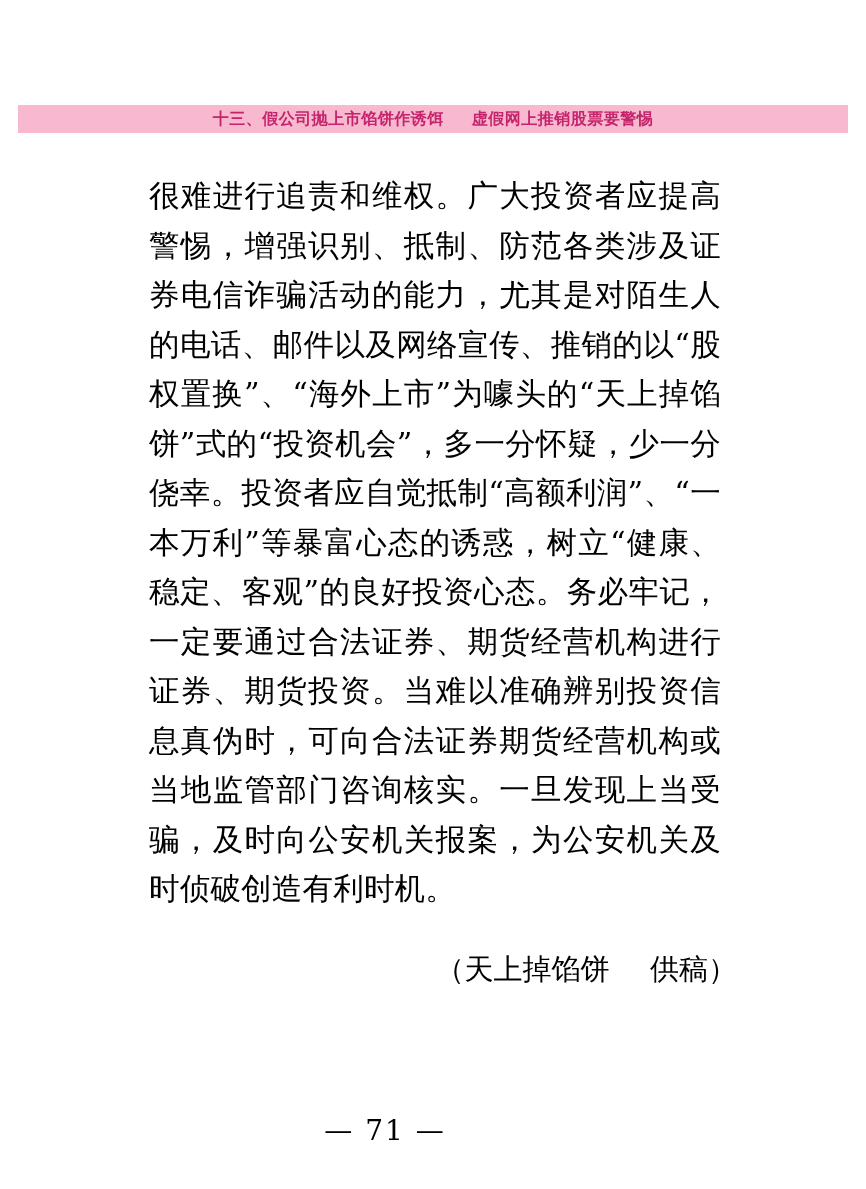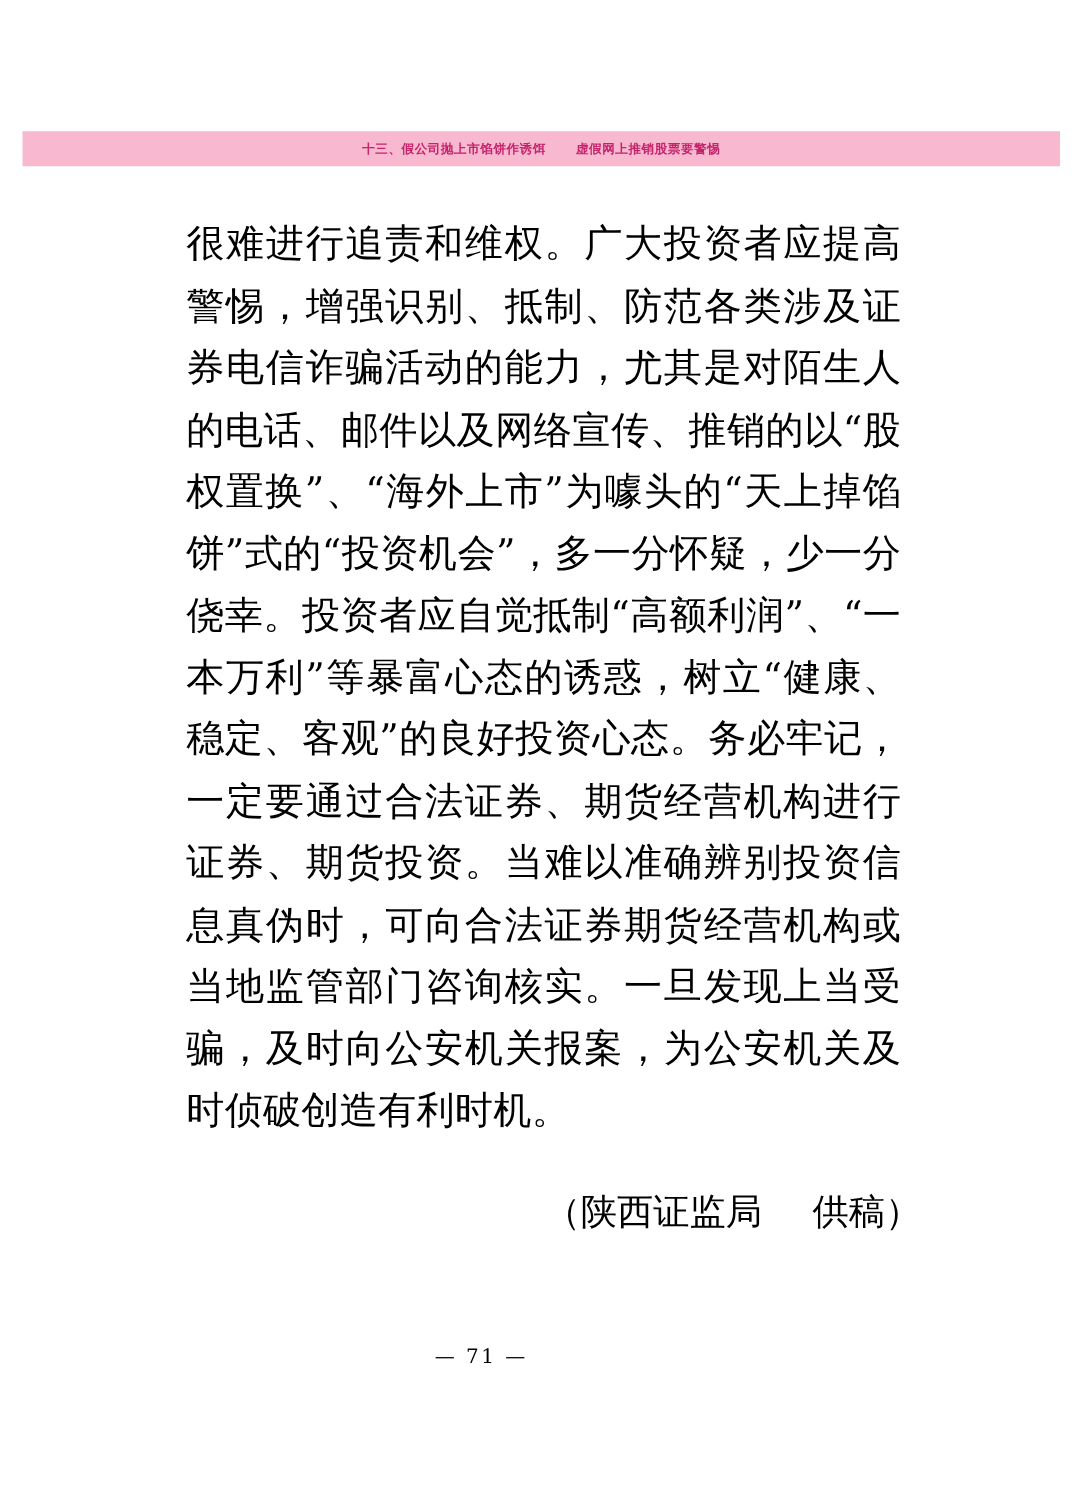--- a/index.html
+++ b/index.html
@@ -30,21 +30,21 @@
     left: 18px;
     right: 18px;
     height: 28px;
     background: #f8b8d0;
     display: flex;
     align-items: center;
     justify-content: center;
   }
   .header-band .header-text {
     font-family: "DejaVu Sans", sans-serif;
-    font-size: 10px;
+    font-size: 16px;
     font-weight: bold;
     color: #c4246b;
     letter-spacing: 0.5px;
     white-space: nowrap;
   }
   .header-text .gap {
     display: inline-block;
     width: 16px;
   }
 
@@ -79,27 +79,27 @@
     font-family: "DejaVu Serif", "Liberation Serif", serif;
   }
   .attribution .sep {
     display: inline-block;
     width: 22px;
   }
 
   
   .folio {
     position: absolute;
-    top: 1075px;
+    top: 1114px;
     left: 0;
     width: 866px;
     text-align: center;
     padding-right: 96px;
     box-sizing: border-box;
-    font-size: 16px;
+    font-size: 28px;
     color: #000000;
     font-family: "DejaVu Serif", "Liberation Serif", serif;
     letter-spacing: 2px;
   }
 </style>
 </head>
 <body>
 
 <div class="page">
 
@@ -109,20 +109,20 @@
       <span class="gap"></span>
       <span>虚假网上推销股票要警惕</span>
     </div>
   </div>
 
   <div class="body-col">
     <p>很难进行追责和维权。广大投资者应提高警惕，增强识别、抵制、防范各类涉及证券电信诈骗活动的能力，尤其是对陌生人的电话、邮件以及网络宣传、推销的以“股权置换”、“海外上市”为噱头的“天上掉馅饼”式的“投资机会”，多一分怀疑，少一分侥幸。投资者应自觉抵制“高额利润”、“一本万利”等暴富心态的诱惑，树立“健康、稳定、客观”的良好投资心态。务必牢记，一定要通过合法证券、期货经营机构进行证券、期货投资。当难以准确辨别投资信息真伪时，可向合法证券期货经营机构或当地监管部门咨询核实。一旦发现上当受骗，及时向公安机关报案，为公安机关及时侦破创造有利时机。</p>
   </div>
 
   <div class="attribution">
-    <span>（陕西证监局</span>
+    <span>（天上掉馅饼</span>
     <span class="sep"></span>
     <span>供稿）</span>
   </div>
 
   <div class="folio">— 71 —</div>
 
 </div>
 
 </body></html>

